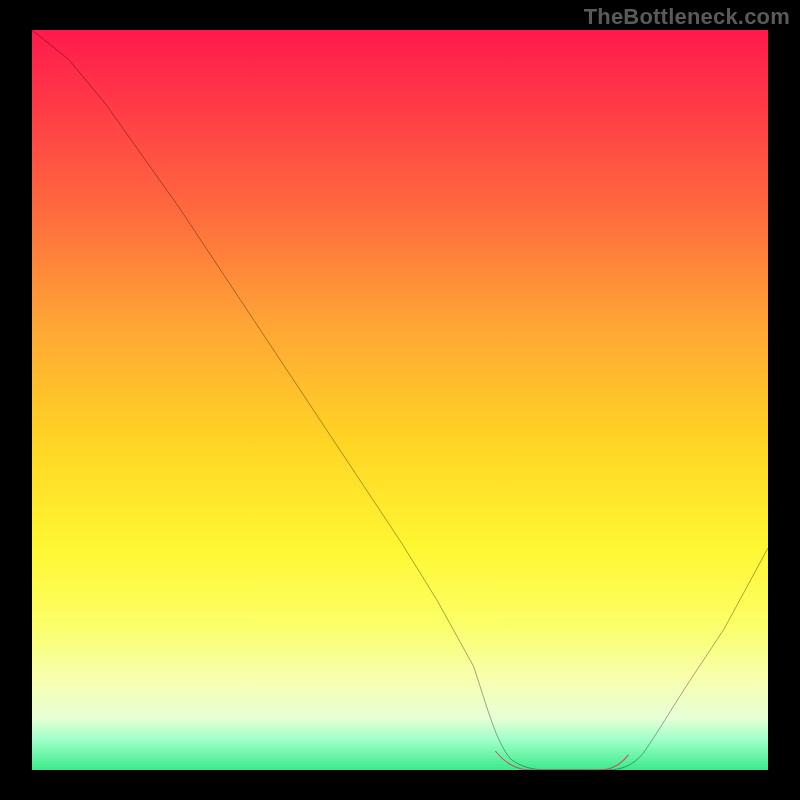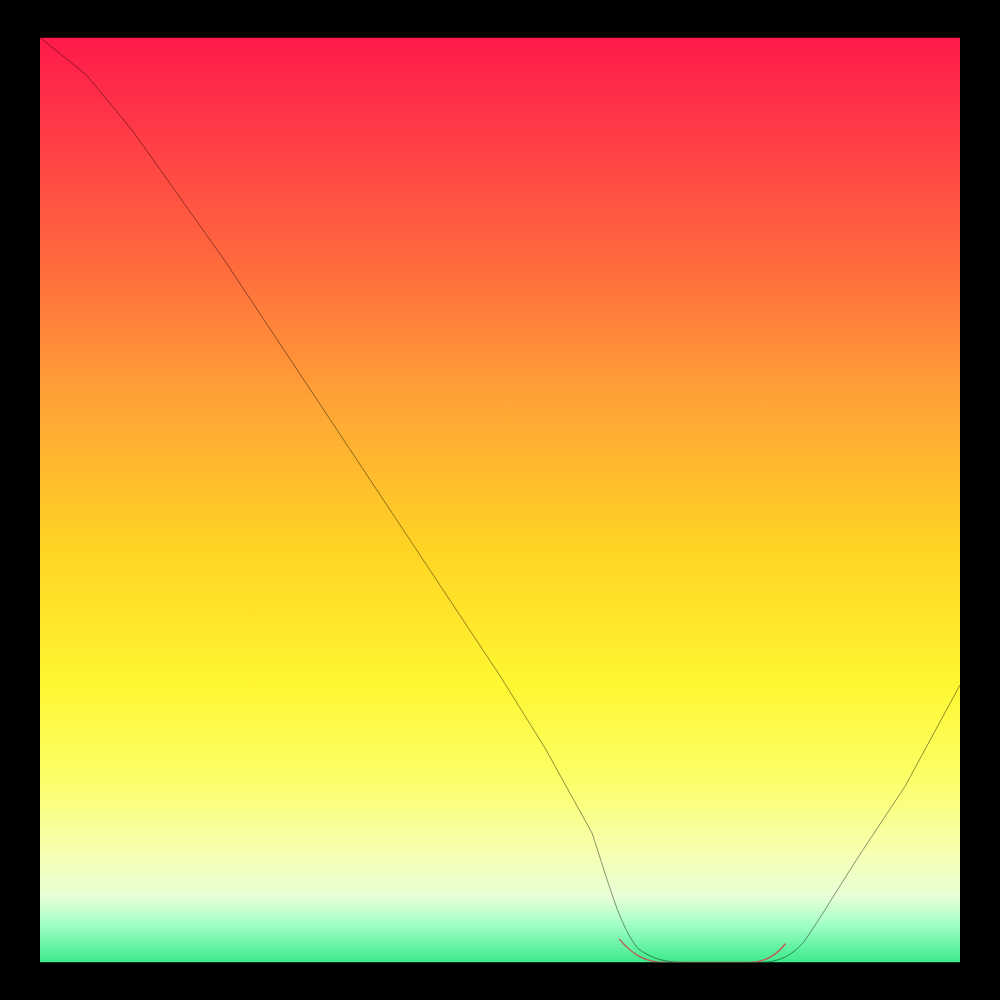--- a/index.html
+++ b/index.html
@@ -76,20 +76,21 @@
     position: absolute;
     inset: 0;
     width: 100%;
     height: 100%;
   }
 </style>
 </head>
 <body>
 
 <div class="frame">
+  <div class="watermark">TheBottleneck.com</div>
 
   <div class="plot">
     <div class="gradient"></div>
     <div class="bands"></div>
 
     <svg class="curve" viewBox="0 0 100 100" preserveAspectRatio="none">
 
       <path d="M 0 0
                L 5 4
                L 10 10

